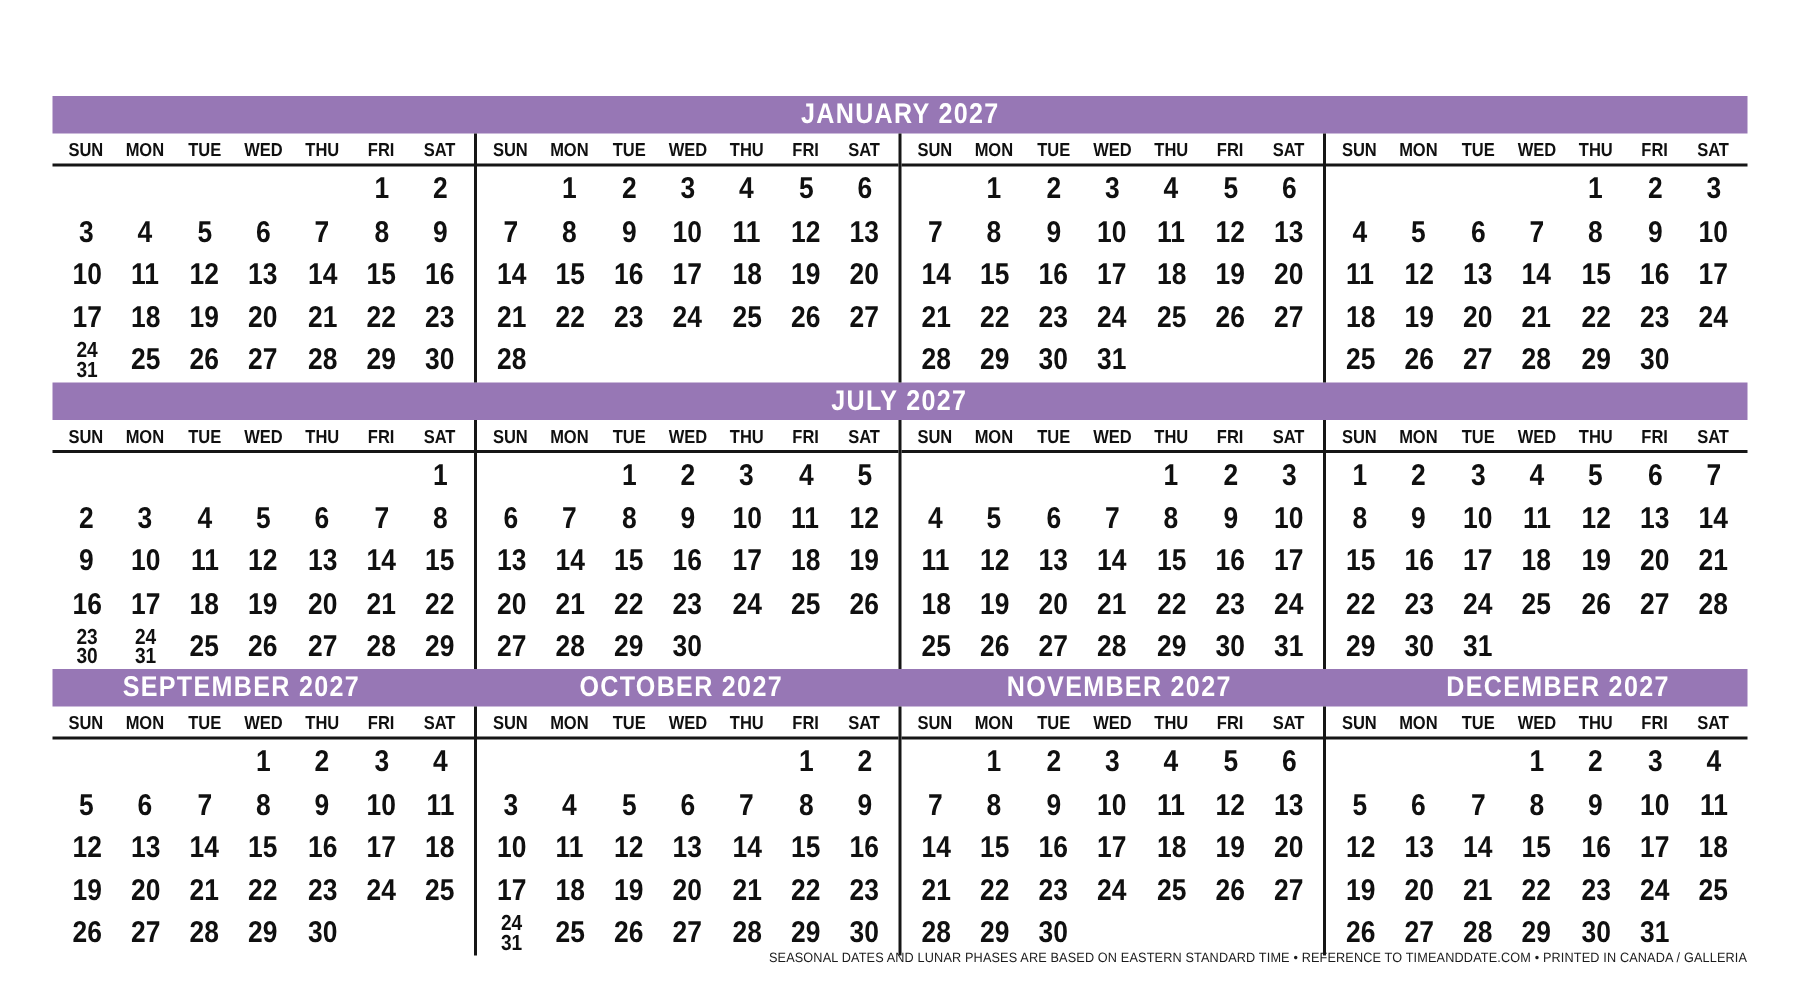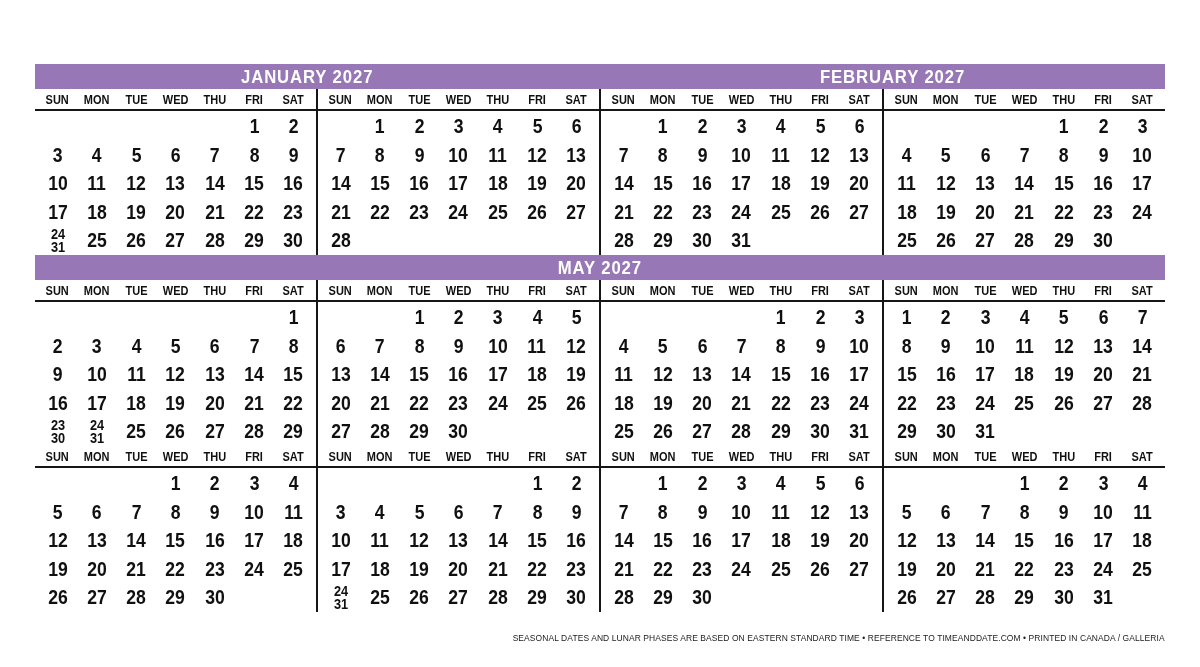--- a/index.html
+++ b/index.html
@@ -39,21 +39,20 @@
   }
   .footer .cx { transform:scaleX(0.94); transform-origin:right center; }
 </style>
 </head>
 <body>
 
 <div class="calendar" id="calendar">
     <div class="cal-row">
       <div class="bar">
         <div class="month-title"><span class="cx">JANUARY 2027</span></div>
-        <div class="month-title"><span class="cx">FEBRUARY 2027</span></div>
       </div>
       <div class="grids">
         <div class="month">
           <div class="dow">
             <div class="dowc"><span class="cx">SUN</span></div>
             <div class="dowc"><span class="cx">MON</span></div>
             <div class="dowc"><span class="cx">TUE</span></div>
             <div class="dowc"><span class="cx">WED</span></div>
             <div class="dowc"><span class="cx">THU</span></div>
             <div class="dowc"><span class="cx">FRI</span></div>
@@ -241,21 +240,21 @@
             <div class="cell"><span class="cx">28</span></div>
             <div class="cell"><span class="cx">29</span></div>
             <div class="cell"><span class="cx">30</span></div>
             <div class="cell"></div>
           </div>
         </div>
       </div>
     </div>
     <div class="cal-row">
       <div class="bar">
-        <div class="month-title"><span class="cx">MAY 2027</span></div>
+        <div class="month-title"><span class="cx">JULY 2027</span></div>
       </div>
       <div class="grids">
         <div class="month">
           <div class="dow">
             <div class="dowc"><span class="cx">SUN</span></div>
             <div class="dowc"><span class="cx">MON</span></div>
             <div class="dowc"><span class="cx">TUE</span></div>
             <div class="dowc"><span class="cx">WED</span></div>
             <div class="dowc"><span class="cx">THU</span></div>
             <div class="dowc"><span class="cx">FRI</span></div>
@@ -445,20 +444,26 @@
             <div class="cell"><span class="cx">31</span></div>
             <div class="cell"></div>
             <div class="cell"></div>
             <div class="cell"></div>
             <div class="cell"></div>
           </div>
         </div>
       </div>
     </div>
     <div class="cal-row">
+      <div class="bar">
+        <div class="month-title"><span class="cx">SEPTEMBER 2027</span></div>
+        <div class="month-title"><span class="cx">OCTOBER 2027</span></div>
+        <div class="month-title"><span class="cx">NOVEMBER 2027</span></div>
+        <div class="month-title"><span class="cx">DECEMBER 2027</span></div>
+      </div>
       <div class="grids">
         <div class="month">
           <div class="dow">
             <div class="dowc"><span class="cx">SUN</span></div>
             <div class="dowc"><span class="cx">MON</span></div>
             <div class="dowc"><span class="cx">TUE</span></div>
             <div class="dowc"><span class="cx">WED</span></div>
             <div class="dowc"><span class="cx">THU</span></div>
             <div class="dowc"><span class="cx">FRI</span></div>
             <div class="dowc"><span class="cx">SAT</span></div>

